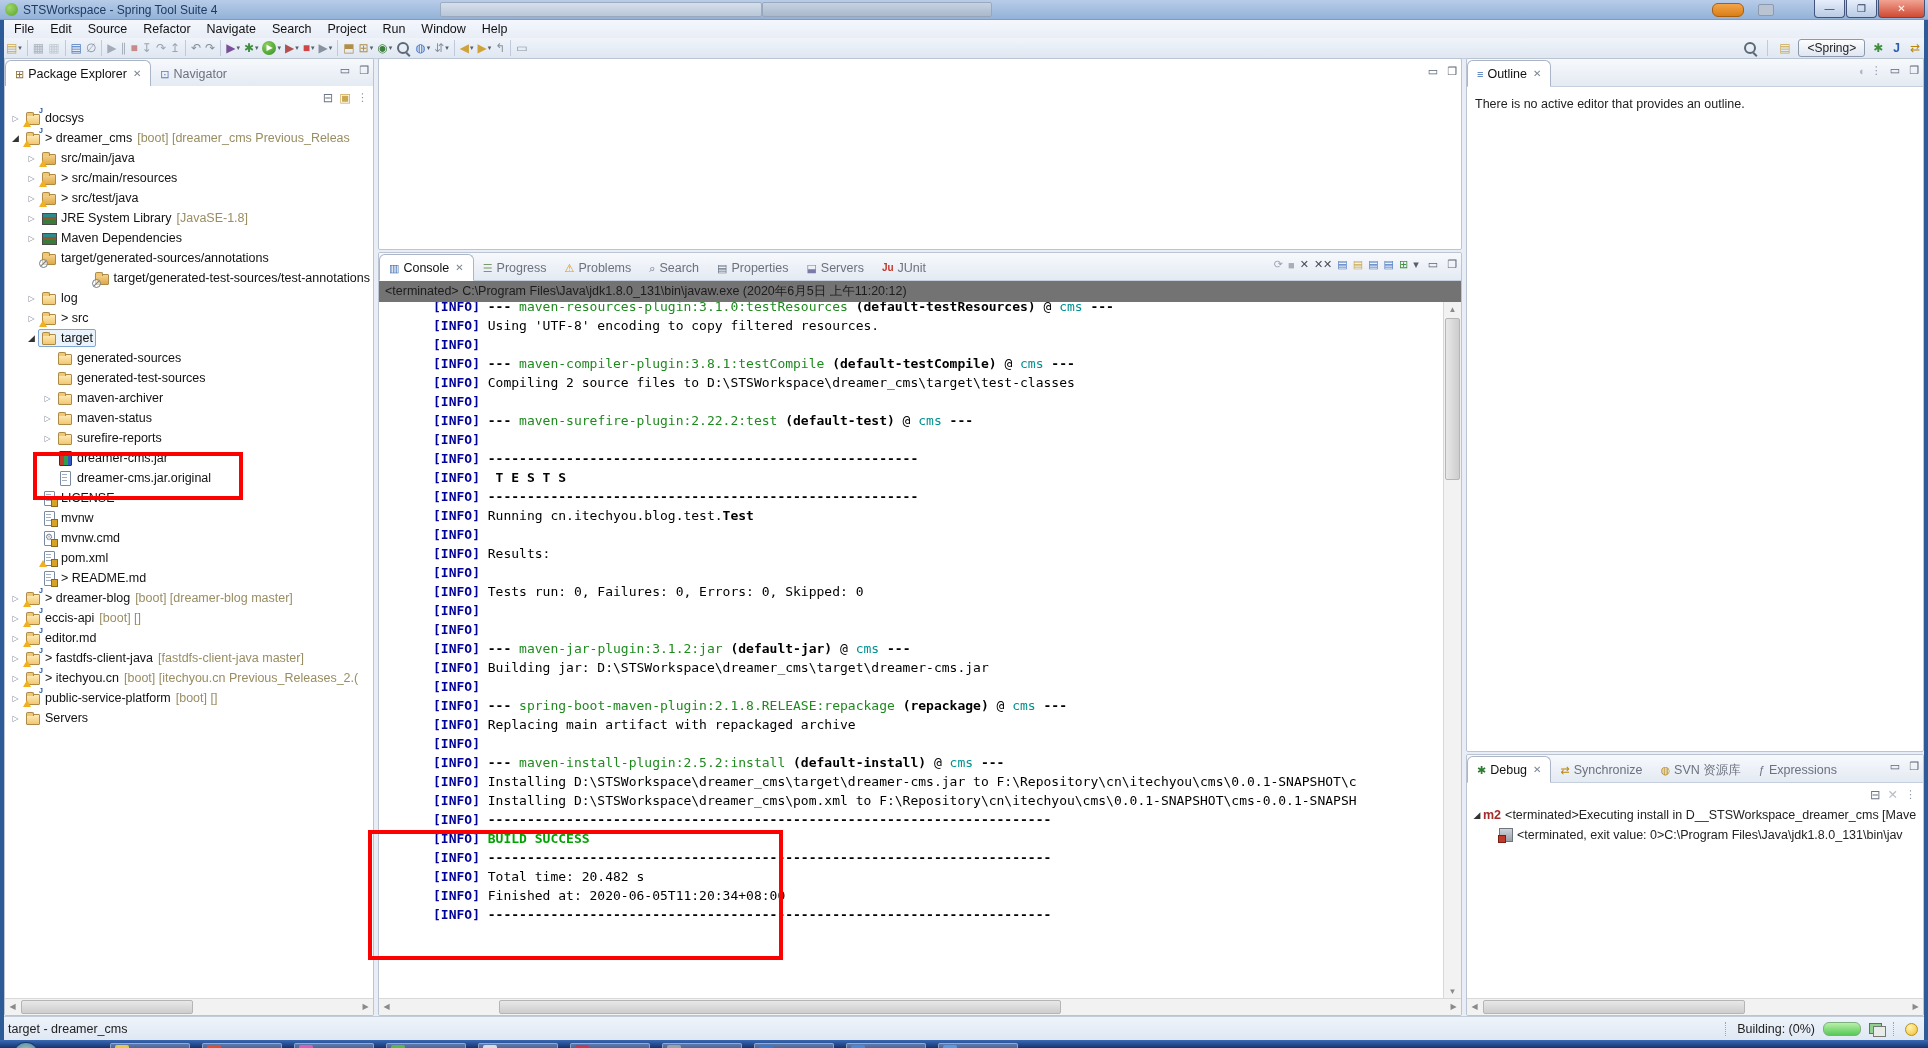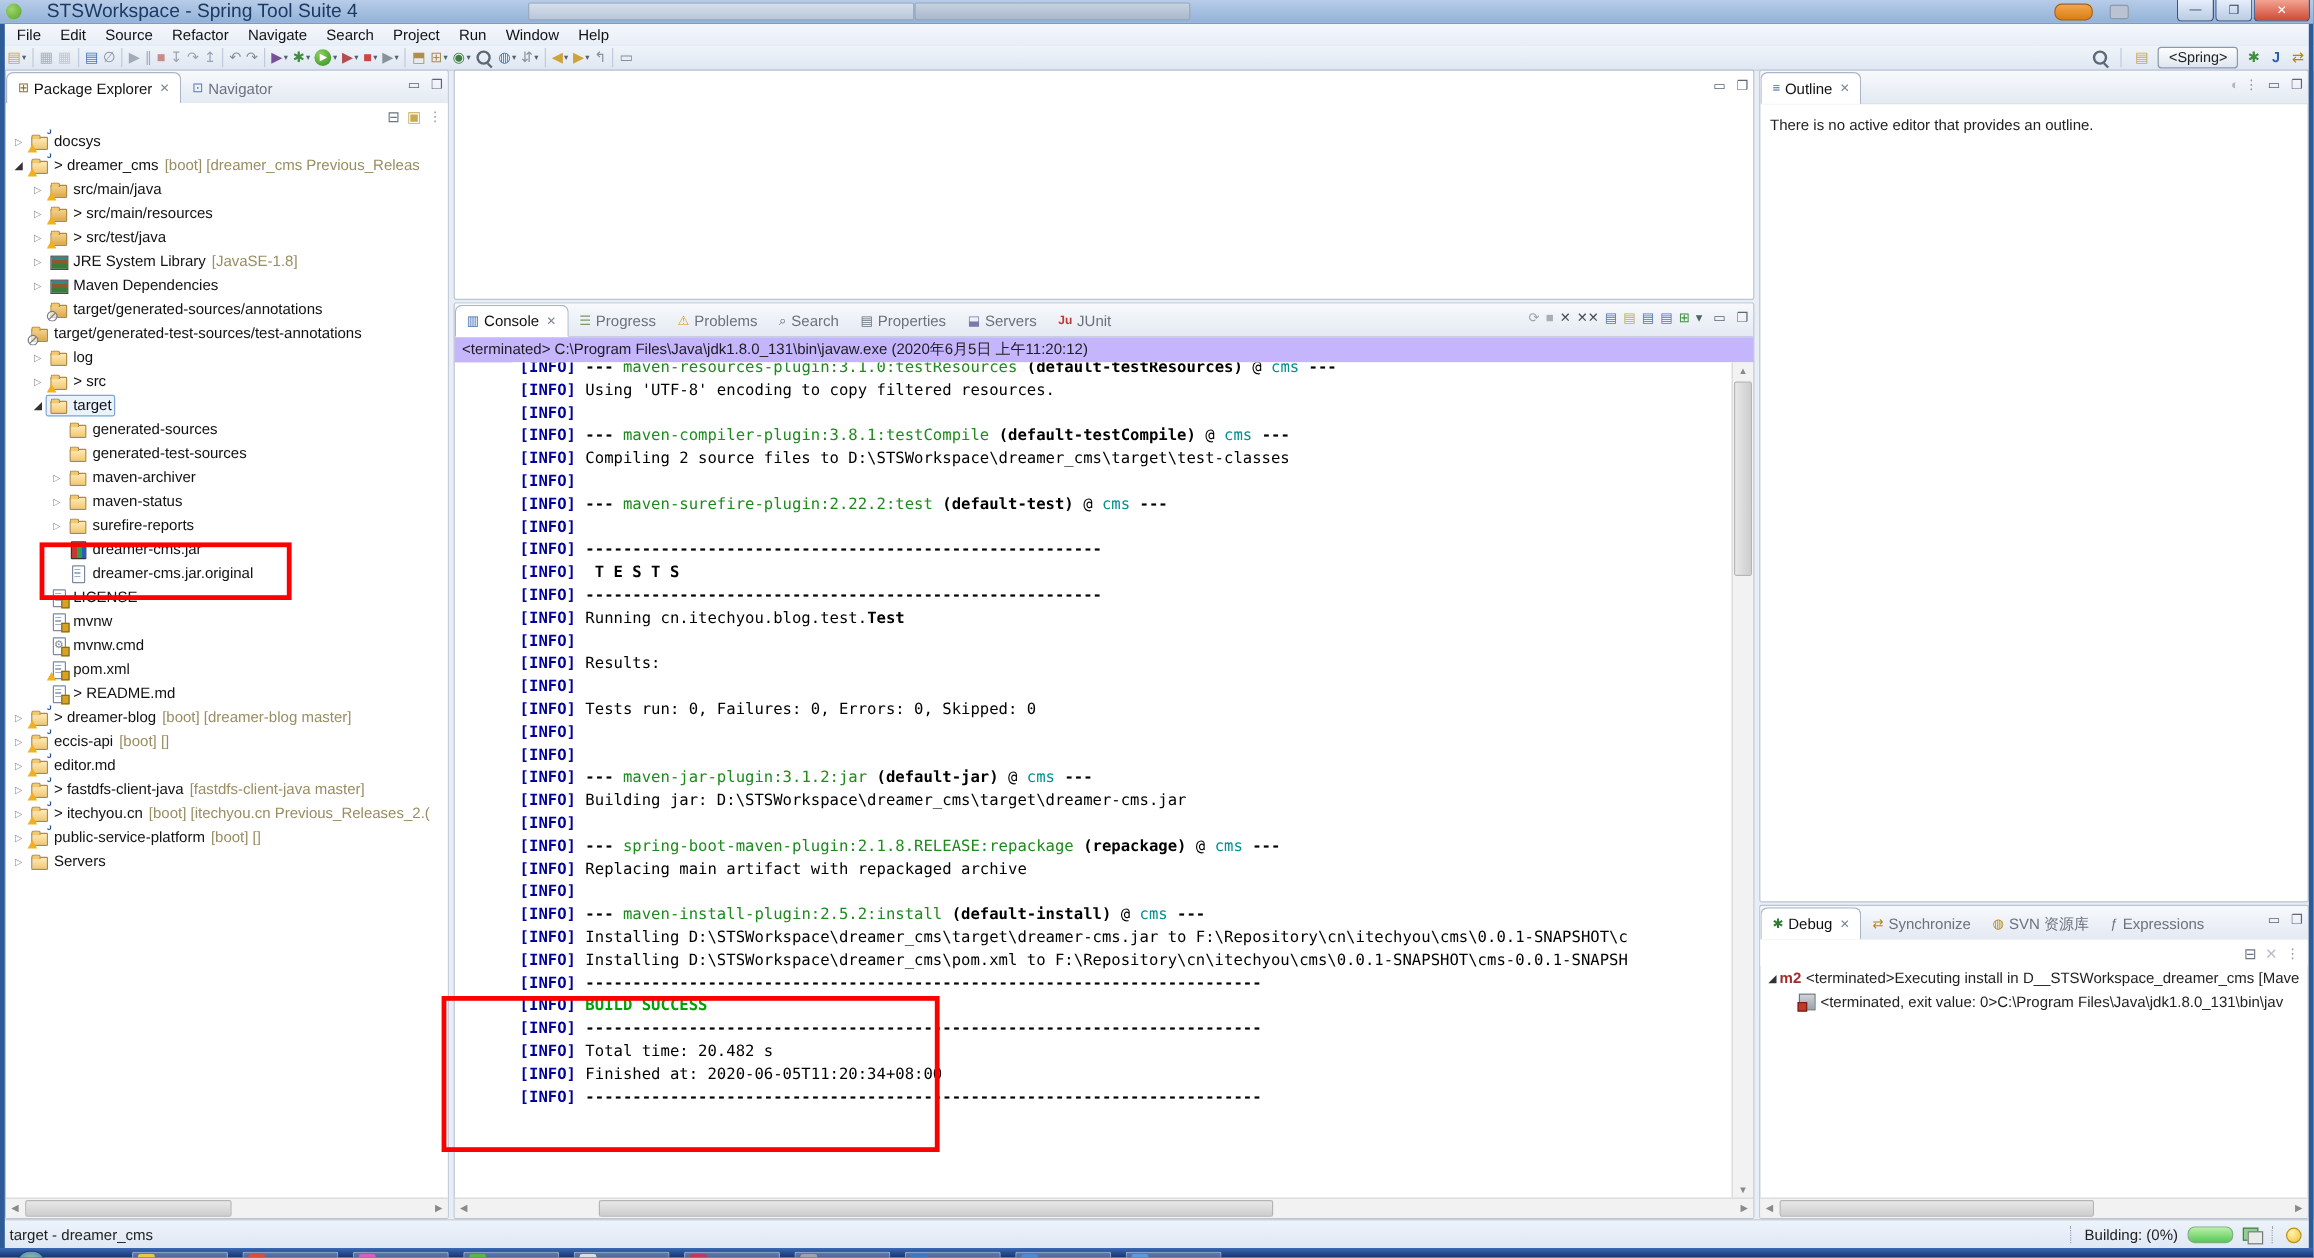--- a/index.html
+++ b/index.html
@@ -5,21 +5,21 @@
   html,body{margin:0;padding:0;background:#444;}
   #app{position:relative;width:1928px;height:1048px;overflow:hidden;
        font-family:"Liberation Sans",sans-serif;font-size:12.5px;color:#222;
        background:#e9eef6;}
   
   .titlebar{position:absolute;left:0;top:0;right:0;height:20px;
     background:linear-gradient(#b7cce8,#93b2d8);border-bottom:1px solid #7d9cc4;
     display:flex;align-items:center;padding-left:5px;box-sizing:border-box;}
   .app-icon{width:13px;height:13px;border-radius:50%;
     background:radial-gradient(circle at 35% 35%,#9ed66a,#58a32e);margin-right:5px;flex:none;}
-  .title-text{font-size:16px;color:#1d3a63;white-space:nowrap;margin-left:16px;}
+  .title-text{font-size:12px;color:#1d3a63;white-space:nowrap;}
   .ghost1{position:absolute;left:440px;top:2px;width:320px;height:13px;background:linear-gradient(#dfe5ee,#c2cbd8);border:1px solid #9aa6b8;border-radius:2px;opacity:.8}
   .ghost2{position:absolute;left:762px;top:2px;width:228px;height:13px;background:linear-gradient(#cdd5e0,#aeb9c9);border:1px solid #96a2b4;border-radius:2px;opacity:.8}
   .ghost-orange{position:absolute;left:1712px;top:3px;width:30px;height:12px;border-radius:6px;background:linear-gradient(#f4a54b,#d97e17);border:1px solid #a85f0e}
   .ghost-dot{position:absolute;left:1758px;top:4px;width:14px;height:10px;background:#b9c3d2;border:1px solid #8d99ac;border-radius:2px}
   .win-controls{position:absolute;right:3px;top:0;display:flex;}
   .wbtn{width:29px;height:17px;border:1px solid #44537a;border-top:none;border-radius:0 0 4px 4px;
     background:linear-gradient(#e6eefb,#b9cbe4);display:flex;align-items:center;justify-content:center;
     font-size:10px;color:#2c3c5c;margin-left:1px;}
   .wbtn.close{width:45px;background:linear-gradient(#f2a393,#cf4a33);color:#fff;}
   
@@ -80,21 +80,21 @@
   .ti.file::after{content:"";position:absolute;left:5px;top:4px;width:5px;height:7px;
     background:repeating-linear-gradient(#9fb0c4 0 1px,transparent 1px 3px);}
   .ti.gear::after{content:"⚙";position:absolute;left:4px;top:2px;font-size:9px;color:#7d8694;}
   .ov-w{position:absolute;left:-2px;bottom:-1px;width:0;height:0;border-left:4px solid transparent;
     border-right:4px solid transparent;border-bottom:7px solid #f2b01e;}
   .ov-g{position:absolute;right:-1px;bottom:-1px;width:5px;height:6px;background:#d8a325;border:1px solid #8a6a1a;}
   .ov-s{position:absolute;left:-2px;bottom:-2px;width:7px;height:7px;border:1px solid #767d88;border-radius:50%;background:rgba(255,255,255,.6);}
   .ov-s::before{content:"";position:absolute;left:0;top:3px;width:7px;height:1px;background:#767d88;transform:rotate(-45deg);}
   .mj{position:absolute;right:-2px;top:-3px;font:700 7px "Liberation Sans",sans-serif;color:#1a4fa0;}
   
-  #console-header{height:19px;padding:2px 2px 0 6px;color:#1d1d1d;white-space:nowrap;overflow:hidden;background:#c4b5fd;}
+  #console-header{height:19px;padding:2px 2px 0 6px;color:#1d1d1d;white-space:nowrap;overflow:hidden;background:#737373;}
   #console-text{position:absolute;left:0;right:17px;top:49px;bottom:16px;overflow:hidden;background:#fff;padding-left:6px;margin-left:48px;}
   #console-text .inner{margin-top:-5px;}
   .cline{font-family:"DejaVu Sans Mono","Liberation Mono",monospace;font-size:13px;line-height:19px;white-space:pre;}
   .seg-i{color:#00009a;font-weight:700;}
   .seg-b{color:#000;font-weight:700;}
   .seg-g{color:#1e8a1e;}
   .seg-t{color:#009090;}
   .seg-p{color:#000;}
   .seg-s{color:#00a400;font-weight:700;}
   
@@ -383,21 +383,21 @@
           </div>
           <div class="trow" style="padding-left: 20px;">
             <span class="tw"></span>
             <span class="rowbox">
               <span class="ti pkgx">
                 <i class="ov-s"></i>
               </span>
               <span class="tlabel">target/generated-sources/annotations</span>
             </span>
           </div>
-          <div class="trow" style="padding-left: 4px;">
+          <div class="trow" style="padding-left: 20px; justify-content: flex-end;">
             <span class="tw"></span>
             <span class="rowbox">
               <span class="ti pkgx">
                 <i class="ov-s"></i>
               </span>
               <span class="tlabel">target/generated-test-sources/test-annotations</span>
             </span>
           </div>
           <div class="trow" style="padding-left: 20px;">
             <span class="tw">▷</span>

